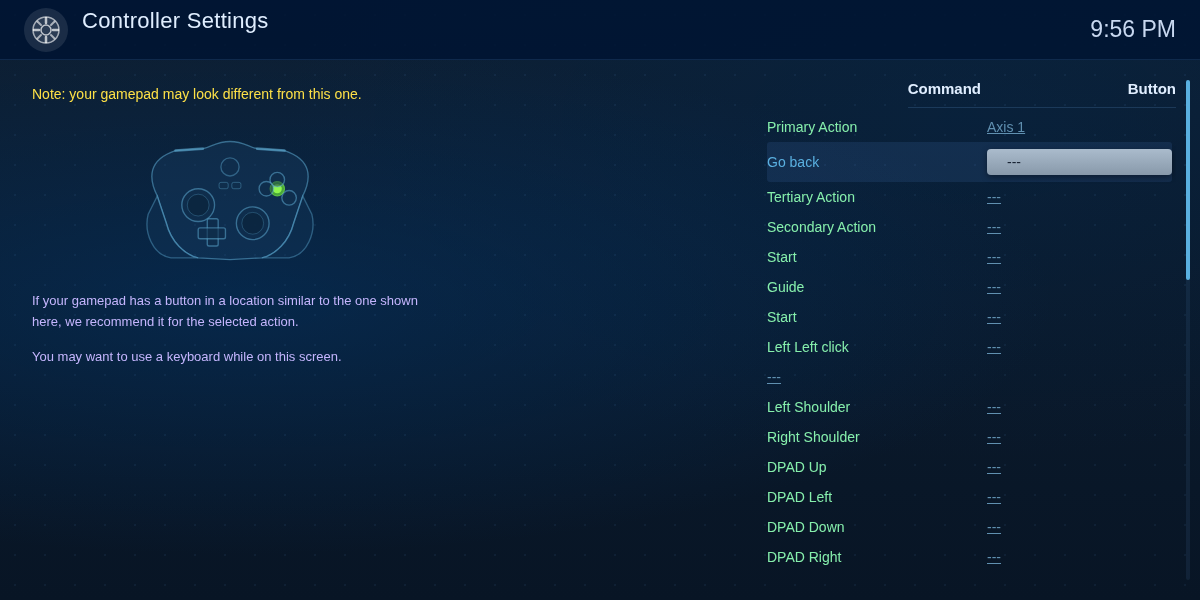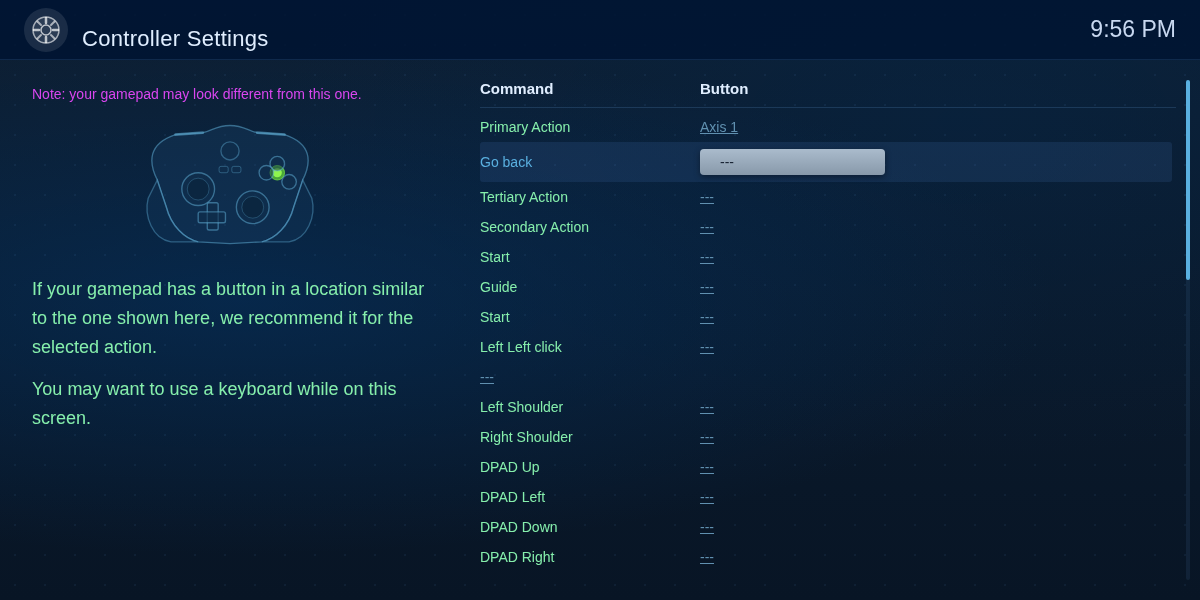--- a/index.html
+++ b/index.html
@@ -44,21 +44,21 @@
       align-items: center;
       justify-content: space-between;
       padding: 10px 24px;
       background: rgba(0,20,50,0.85);
       border-bottom: 1px solid rgba(100,160,220,0.15);
       height: 60px;
     }
 
     .header-left {
       display: flex;
-      align-items: flex-end;
+      align-items: flex-start;
       gap: 14px;
     }
 
     .steam-logo {
       width: 44px;
       height: 44px;
       border-radius: 50%;
       background: rgba(255,255,255,0.1);
       display: flex;
       align-items: center;
@@ -88,54 +88,56 @@
     }
 
     
     .left-panel {
       width: 460px;
       padding: 24px 32px;
       flex-shrink: 0;
     }
 
     .note-text {
-      color: #d946ef;
+      color: #fde047;
       font-size: 14px;
       line-height: 1.5;
+      margin-bottom: 16px;
     }
 
     
     .gamepad-container {
       display: flex;
       justify-content: center;
       margin-bottom: 20px;
     }
 
     .gamepad-svg {
       width: 200px;
       height: 150px;
     }
 
     .info-text {
-      color: #86efac;
-      font-size: 18px;
+      color: #c4b5fd;
+      font-size: 13px;
       line-height: 1.6;
     }
 
     .info-text p {
       margin-bottom: 14px;
     }
 
     
     .right-panel {
       flex: 1;
       padding: 20px 0 20px 20px;
       display: flex;
       flex-direction: column;
       overflow: hidden;
+      align-items: flex-end;
     }
 
     .table-header {
       display: flex;
       padding: 0 0 10px 0;
       border-bottom: 1px solid rgba(100,160,220,0.2);
       margin-bottom: 4px;
     }
 
     .col-command {

